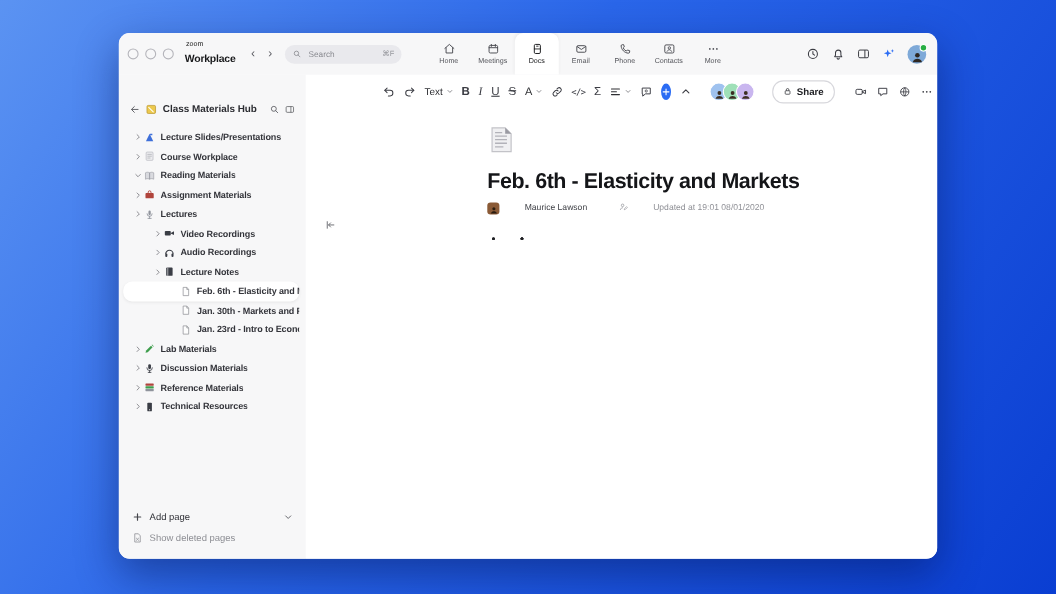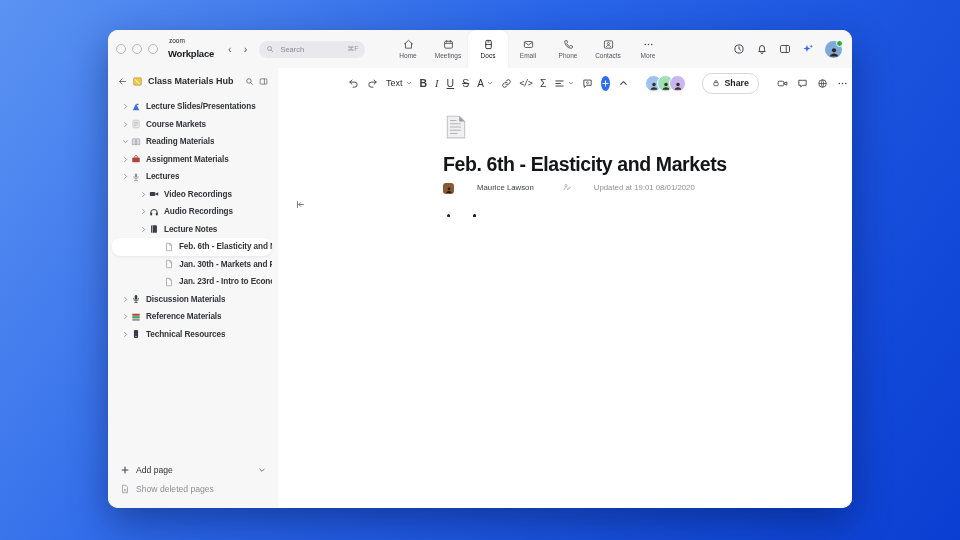--- a/index.html
+++ b/index.html
@@ -32,21 +32,21 @@
   .tab.active .ic,.tab.active .tlabel{color:#17181a;}
   .topright{position:absolute;right:10px;top:0;height:38px;display:flex;align-items:center;gap:11px;}
   .topright .ic{width:12px;height:12px;color:#3c3d44;}
   .topright .spark{color:#2b6cf4;}
   .avatar-sm{position:relative;width:17px;height:17px;border-radius:50%;background:#7ea9d8;display:flex;align-items:flex-end;justify-content:center;overflow:visible;}
   .avatar-sm svg{width:12px;height:12px;color:#2e2620;}
   .avatar-sm .dot{position:absolute;top:-1px;right:-1px;width:5px;height:5px;border-radius:50%;background:#27ae43;border:1px solid #fff;}
   
   .bodyrow{flex:1;display:flex;min-height:0;}
   .sidebar{width:170px;flex:0 0 170px;background:#f7f7f8;display:flex;flex-direction:column;min-height:0;}
-  .sb-head{height:26px;display:flex;align-items:center;padding:0 10px;gap:5px;}
+  .sb-head{height:26px;display:flex;align-items:center;padding:0 10px;gap:5px;margin-top:18px;}
   .sb-head .ic{width:9px;height:9px;color:#55565c;}
   .sb-head .hub{width:11px;height:11px;}
   .sb-title{font-size:9px;font-weight:700;color:#2b2c31;flex:1;white-space:nowrap;}
   .tree{margin-top:4px;font-weight:bold;}
   .s-row{display:flex;align-items:center;height:17.5px;margin:0 6px 0 4px;border-radius:8px;cursor:default;}
   .s-row .chev{width:10px;display:flex;justify-content:center;}
   .s-row .chev svg{width:7px;height:7px;color:#6e6f75;}
   .s-row .icn{width:10px;height:10px;margin:0 5px 0 1px;flex:0 0 10px;}
   .s-label{font-size:8.2px;color:#33343a;white-space:nowrap;overflow:hidden;letter-spacing:-.1px;}
   .s-row.d0{padding-left:8px;}
@@ -420,21 +420,21 @@
             </div>
             <div class="s-row d0">
               <span class="chev">
                 <svg class="csvg">
                   <use href="#i-chev-right"></use>
                 </svg>
               </span>
               <svg class="icn">
                 <use href="#i-cat-syllabus"></use>
               </svg>
-              <span class="s-label">Course Markets</span>
+              <span class="s-label">Course Workplace</span>
             </div>
             <div class="s-row d0">
               <span class="chev">
                 <svg class="csvg">
                   <use href="#i-chev-down"></use>
                 </svg>
               </span>
               <svg class="icn">
                 <use href="#i-cat-book"></use>
               </svg>
@@ -520,20 +520,31 @@
             <div class="s-row d2">
               <span class="chev hide">
                 <svg class="csvg">
                   <use></use>
                 </svg>
               </span>
               <svg class="icn">
                 <use href="#i-page"></use>
               </svg>
               <span class="s-label">Jan. 23rd - Intro to Econo...</span>
+            </div>
+            <div class="s-row d0">
+              <span class="chev">
+                <svg class="csvg">
+                  <use href="#i-chev-right"></use>
+                </svg>
+              </span>
+              <svg class="icn">
+                <use href="#i-cat-lab"></use>
+              </svg>
+              <span class="s-label">Lab Materials</span>
             </div>
             <div class="s-row d0">
               <span class="chev">
                 <svg class="csvg">
                   <use href="#i-chev-right"></use>
                 </svg>
               </span>
               <svg class="icn">
                 <use href="#i-cat-discussion"></use>
               </svg>

